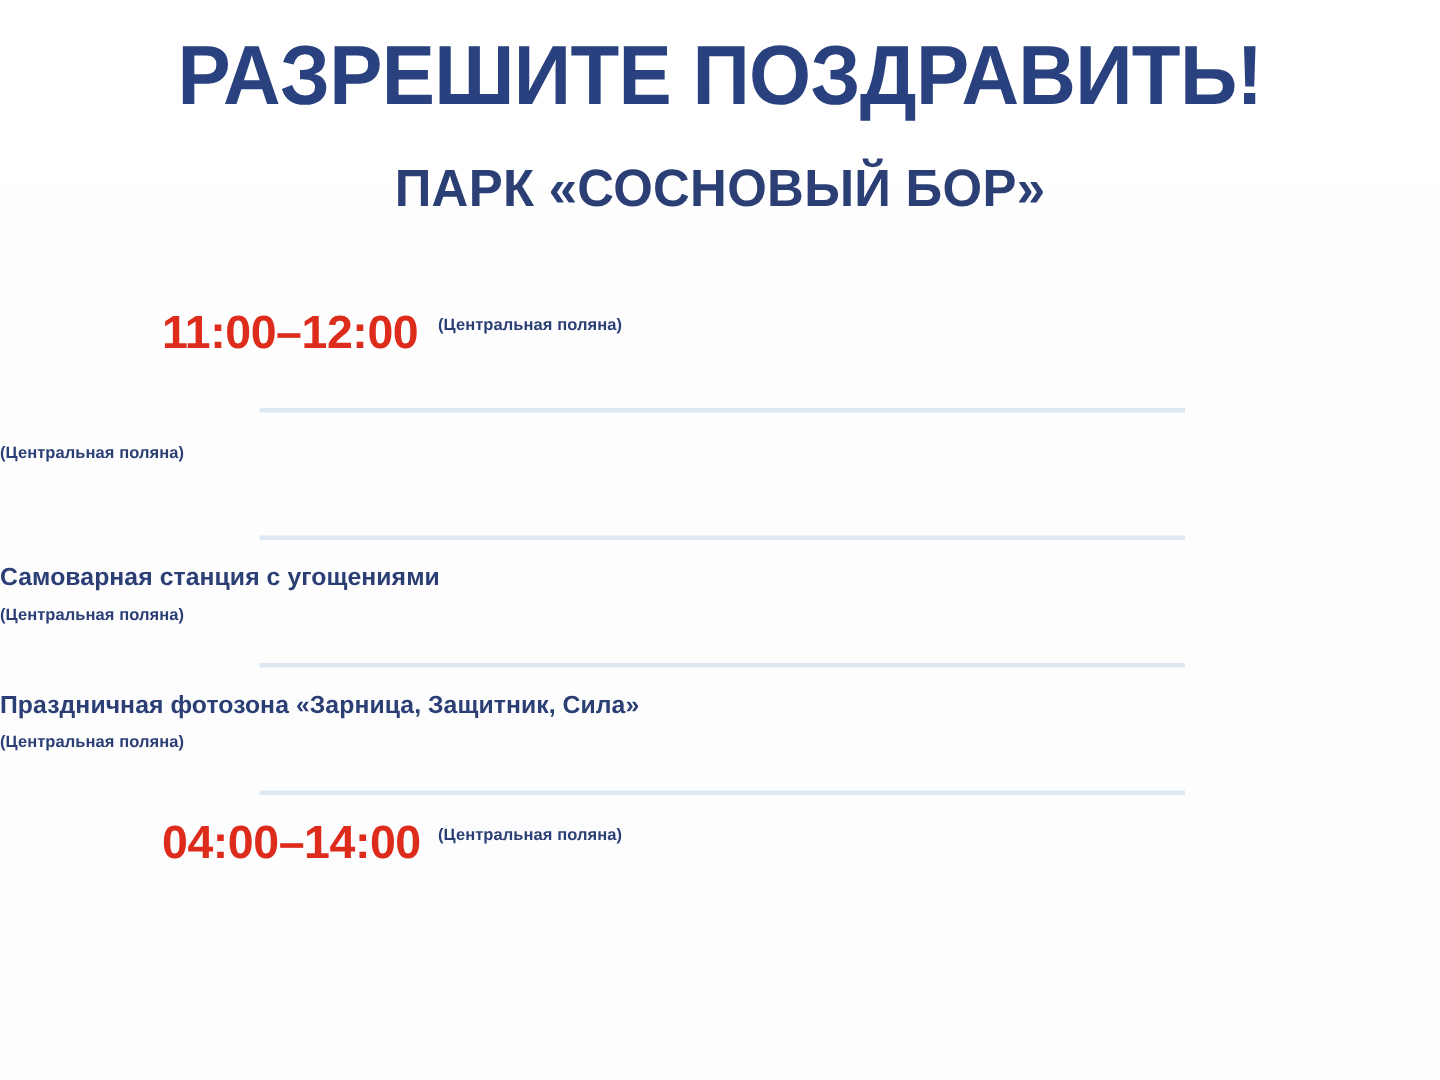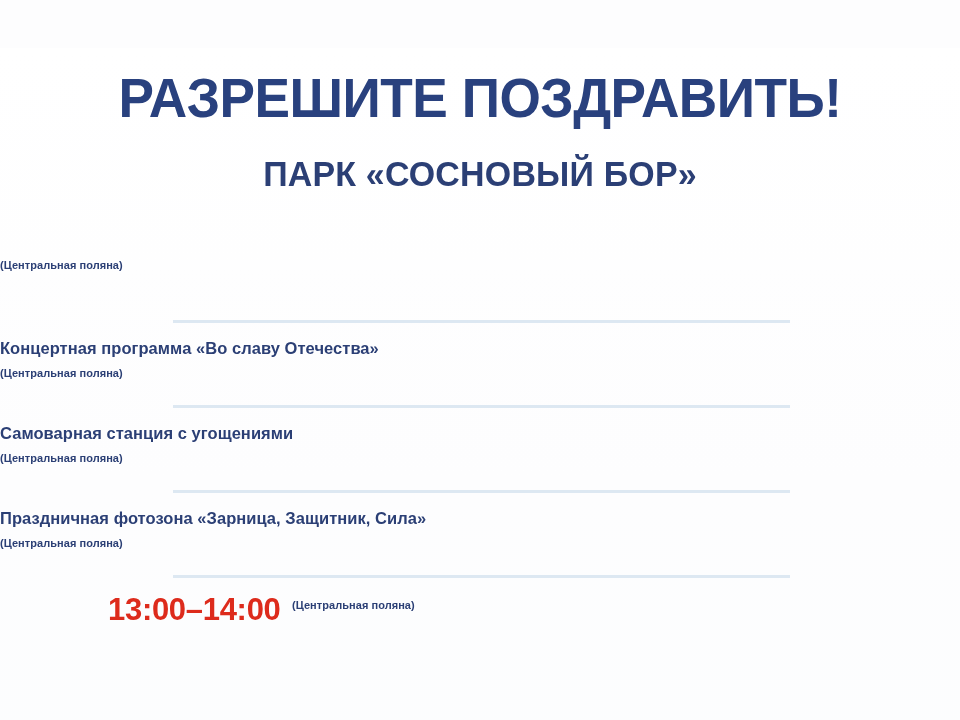--- a/index.html
+++ b/index.html
@@ -20,21 +20,20 @@
     width: 960px;
     height: 720px;
     box-sizing: border-box;
     background: linear-gradient(180deg, #ffffff 0%, #fdfdfe 60%, #fcfdfe 100%);
   }
 
   
   .header {
     text-align: center;
     padding-top: 22px;
-    margin-top: 48px;
   }
 
   .main-title {
     font-size: 56px;
     line-height: 1.0;
     font-weight: 700;
     color: #29417e;
     letter-spacing: -0.5px;
     transform: scaleX(0.95);
     transform-origin: center center;
@@ -128,29 +127,29 @@
 <div class="poster">
 
   <div class="header">
     <div class="main-title">РАЗРЕШИТЕ ПОЗДРАВИТЬ!</div>
     <div class="sub-title">ПАРК «СОСНОВЫЙ БОР»</div>
   </div>
 
   <div class="schedule">
 
     <div class="row">
+      <div class="row-time">11:00–12:00</div>
       <div class="row-desc">
         <div class="desc-place">(Центральная поляна)</div>
       </div>
       <div class="divider"></div>
     </div>
 
     <div class="row">
       <div class="row-desc">
-        <div class="desc-main">Концертная программа «Во славу Отечества»</div>
         <div class="desc-place">(Центральная поляна)</div>
       </div>
       <div class="divider"></div>
     </div>
 
     <div class="row">
       <div class="row-desc">
         <div class="desc-main">Самоварная станция с угощениями</div>
         <div class="desc-place">(Центральная поляна)</div>
       </div>
@@ -159,21 +158,21 @@
 
     <div class="row">
       <div class="row-desc">
         <div class="desc-main">Праздничная фотозона «Зарница, Защитник, Сила»</div>
         <div class="desc-place">(Центральная поляна)</div>
       </div>
       <div class="divider"></div>
     </div>
 
     <div class="row">
-      <div class="row-time">13:00–14:00</div>
+      <div class="row-time">04:00–14:00</div>
       <div class="row-desc">
         <div class="desc-place">(Центральная поляна)</div>
       </div>
 
     </div>
 
   </div>
 </div>
 
 </body></html>

